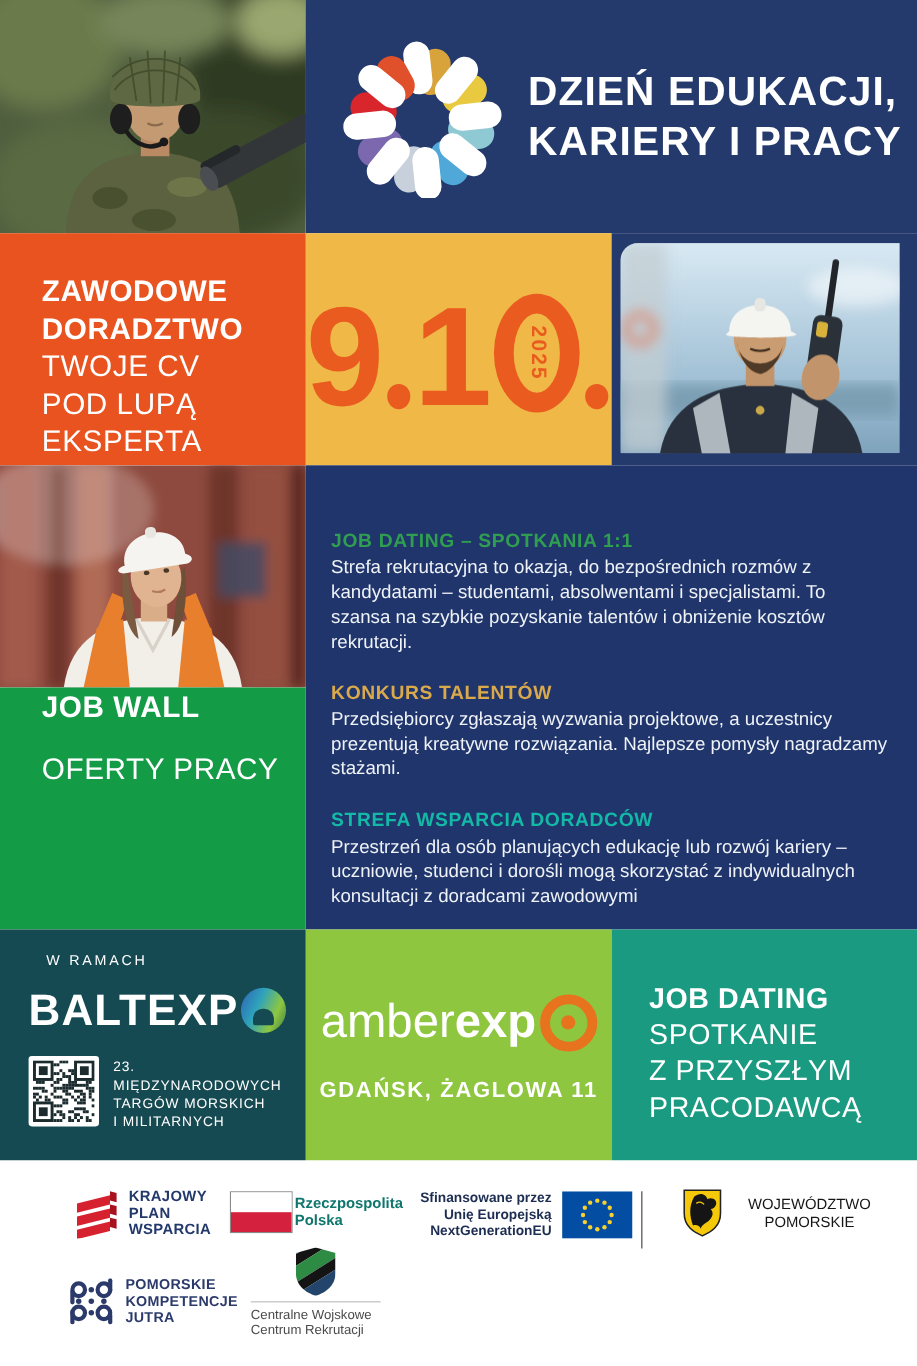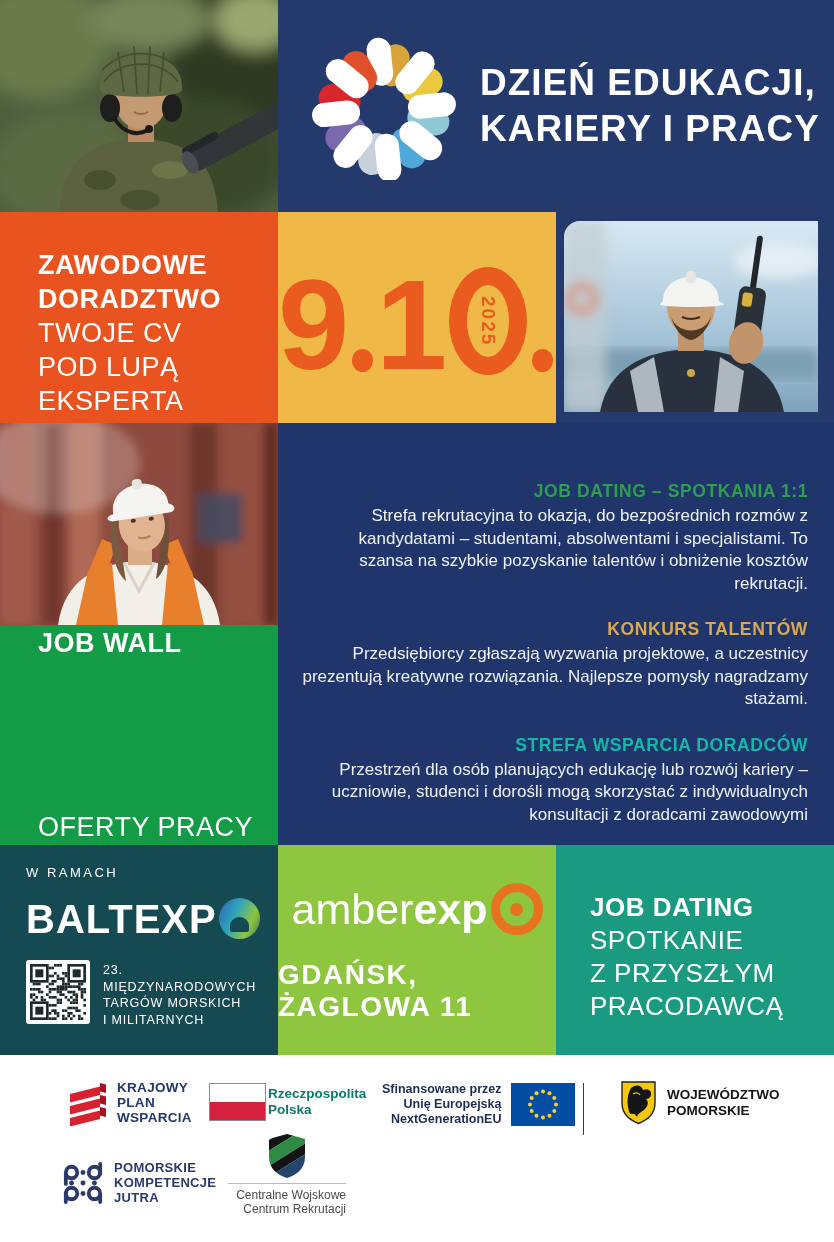--- a/index.html
+++ b/index.html
@@ -17,59 +17,59 @@
   .datebox{left:278px;top:212px;width:278px;height:211px;background:#EFB847;display:flex;align-items:flex-end;justify-content:center;padding-bottom:48px;box-sizing:border-box;}
   .datebox .digit{color:#EA5B1F;font-weight:bold;font-size:128px;line-height:.78;}
   .datebox .dot{width:23px;height:23px;border-radius:50%;background:#EA5B1F;margin:0 3px 3px 3px;}
   .zero{position:relative;width:86px;height:108px;border-radius:50%;background:#EA5B1F;margin:0 2px;}
   .zero .hole{position:absolute;left:50%;top:50%;transform:translate(-50%,-50%);width:42px;height:72px;border-radius:50%;background:#EFB847;display:flex;align-items:center;justify-content:center;}
   .zero .year{writing-mode:vertical-rl;color:#EA5B1F;font-weight:bold;font-size:19px;letter-spacing:2px;}
   .photo-man-frame{left:556px;top:212px;width:278px;height:211px;background:#243A6C;padding:9px 16px 11px 8px;box-sizing:border-box;}
   .photo-man-frame svg{border-radius:16px 0 0 0;display:block;}
   
   .content{left:278px;top:423px;width:556px;height:422px;background:#20356B;color:#EFF3F8;padding:58px 26px 0 23px;box-sizing:border-box;}
-  .sec{margin-bottom:24px;text-align:right;}
+  .sec{margin-bottom:24px;}
   .sec-h{font-weight:bold;font-size:17.5px;letter-spacing:.6px;margin-bottom:3px;}
   .sec-b{font-size:17px;line-height:22.5px;max-width:528px;}
-  .jobwall{left:0;top:625px;width:278px;height:220px;background:#139B46;color:#fff;display:flex;flex-direction:column;justify-content:space-between;padding-left:38px;box-sizing:border-box;}
+  .jobwall{left:0;top:625px;width:278px;height:220px;background:#139B46;color:#fff;display:flex;flex-direction:column;justify-content:flex-start;padding-left:38px;box-sizing:border-box;gap:20px;}
   .jobwall .b{font-weight:bold;font-size:27px;line-height:36px;letter-spacing:.5px;}
   .jobwall .r{font-size:27px;line-height:36px;letter-spacing:.5px;}
   
   .baltexpo{left:0;top:845px;width:278px;height:210px;background:#164A52;color:#fff;padding:20px 0 0 26px;box-sizing:border-box;}
-  .eyebrow{font-size:13px;letter-spacing:2.5px;margin-bottom:18px;}
+  .eyebrow{font-size:13px;letter-spacing:2.5px;margin-bottom:18px;margin-left:16px;}
   .baltlogo{display:flex;align-items:center;font-weight:bold;font-size:40px;letter-spacing:1px;line-height:1;}
   .balt-o{position:relative;width:41px;height:41px;border-radius:50%;margin-left:2px;background:linear-gradient(115deg,#2E6FB5 8%,#2FA3BC 38%,#8DC63F 72%,#23604F 110%);}
   .balt-o:after{content:"";position:absolute;left:11px;bottom:7px;width:19px;height:15px;background:#164A52;border-radius:9px 9px 2px 2px;}
   .balt-row{display:flex;margin-top:17px;align-items:center;}
   .qr{width:64px;height:64px;background:#fff;border-radius:3px;padding:4px;box-sizing:border-box;}
   .balt-cap{color:#fff;font-size:12.5px;line-height:16.5px;letter-spacing:.8px;margin:6px 0 0 13px;}
   .amber{left:278px;top:845px;width:278px;height:210px;background:#8EC63F;color:#fff;display:flex;flex-direction:column;align-items:center;justify-content:center;padding-top:6px;box-sizing:border-box;}
   .amberlogo{display:flex;align-items:center;line-height:1;}
   .amber-thin{font-size:43px;font-weight:normal;letter-spacing:0;}
   .amber-bold{font-size:43px;font-weight:bold;}
   .amber-o{width:52px;height:52px;border-radius:50%;border:9px solid #E8731E;box-sizing:border-box;margin-left:3px;display:flex;align-items:center;justify-content:center;}
   .amber-o i{width:13px;height:13px;border-radius:50%;background:#E8731E;}
-  .amber-addr{font-weight:bold;font-size:28px;letter-spacing:1.5px;margin-top:24px;}
+  .amber-addr{font-weight:bold;font-size:20px;letter-spacing:1.5px;margin-top:24px;}
   .jobdating{left:556px;top:845px;width:278px;height:210px;background:#1A9B81;color:#fff;padding:46px 0 0 34px;box-sizing:border-box;}
   .jobdating .b{font-weight:bold;font-size:26px;line-height:33px;letter-spacing:.5px;}
   .jobdating .r{font-size:26px;line-height:33px;letter-spacing:.5px;}
   
   .footer{left:0;top:1055px;width:834px;height:187px;background:#fff;}
   .lg{position:absolute;display:flex;align-items:center;}
   .kpo-t{color:#23386B;font-weight:bold;font-size:13.5px;line-height:15px;margin-left:9px;letter-spacing:.3px;}
   .flag{width:57px;height:38px;border:1px solid #8a8a8a;box-sizing:border-box;}
   .flag .w{height:50%;background:#fff;}
   .flag .r{height:50%;background:#D4213D;}
   .pl-t{color:#0f766e;font-weight:bold;font-size:13.5px;line-height:16px;margin-left:2px;}
   .eu-t{color:#1d2d52;font-weight:bold;font-size:12.5px;line-height:15px;text-align:right;margin-right:10px;}
   .vline{position:absolute;width:1px;height:52px;background:#3a3a3a;}
-  .pom-t{color:#151515;font-weight:bold;font-size:13.5px;line-height:16px;margin-left:10px;}
+  .pom-t{color:#151515;font-weight:normal;font-size:13.5px;line-height:16px;margin-left:23px;text-align:center;}
   .pkj-t{color:#2B3A6B;font-weight:bold;font-size:13px;line-height:15px;margin-left:10px;letter-spacing:.3px;}
   .cwcr{position:absolute;display:flex;flex-direction:column;align-items:center;}
-  .cwcr-t{color:#4a4a4a;font-size:12px;line-height:14px;text-align:right;border-top:1px solid #b9b9b9;padding-top:4px;margin-top:4px;width:118px;}
+  .cwcr-t{color:#4a4a4a;font-size:12px;line-height:14px;text-align:left;border-top:1px solid #b9b9b9;padding-top:4px;margin-top:4px;width:118px;}
 </style>
 </head>
 <body>
 
 <div class="poster">
 
   <div class="abs" style="left:0;top:0;width:278px;height:212px;">
     <svg width="278" height="212" viewBox="0 0 278 212" preserveAspectRatio="none">
       <defs>
           <filter id="bl1">

